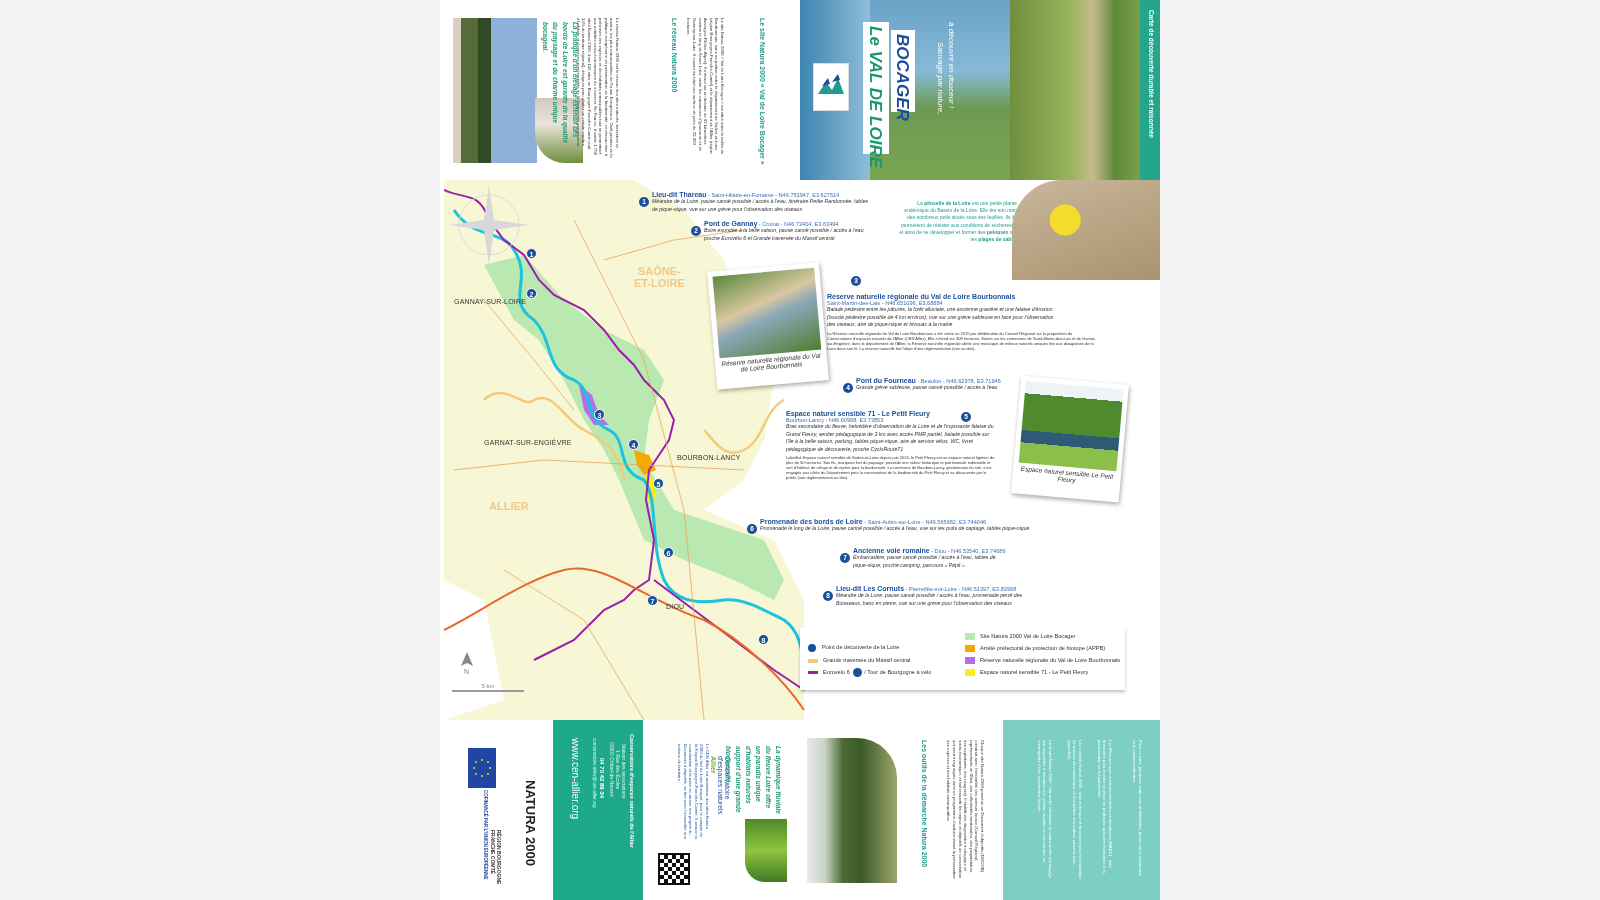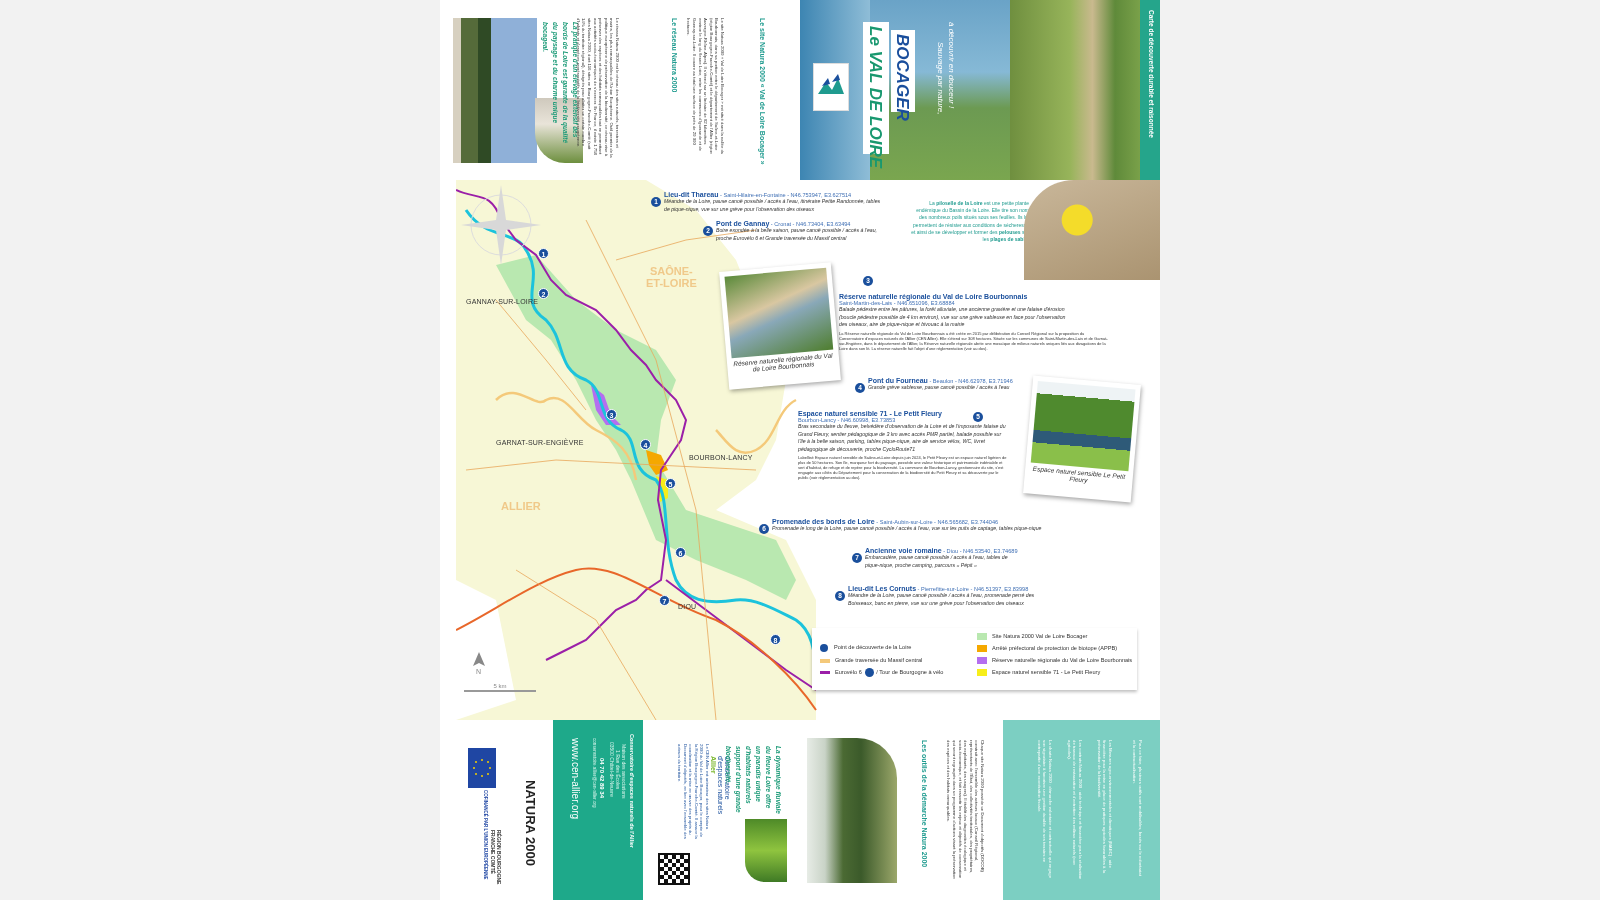--- a/index.html
+++ b/index.html
@@ -19,21 +19,21 @@
   .cover { position: absolute; left: 360px; top: 0; width: 360px; height: 180px; background: linear-gradient(180deg, #6aa3c7 0%, #86b9d6 40%, #6c9a52 60%, #7aa64f 100%); overflow: hidden; }
   .cover-sky { position: absolute; left: 0; top: 0; width: 70px; height: 180px; background: linear-gradient(90deg, #3d85b2, #8fbdd7); }
   .cover-field { position: absolute; left: 210px; top: 0; width: 150px; height: 180px; background: linear-gradient(90deg, #6f8f3f 0%, #97b45a 40%, #c9b98e 55%, #5f8a3a 70%, #8fb356 100%); }
   .cover-band { position: absolute; right: 0; top: 0; width: 20px; height: 180px; background: #25a58b; }
   .natura-logo { position: absolute; left: 13px; top: 63px; width: 36px; height: 48px; background: #fff; border: 1px solid #ddd; }
   .title-box { position: absolute; background: #fff; }
   .title-text { color: #19986f; font-weight: bold; font-size: 17px; font-style: italic; }
   .title-text2 { color: #1a4e9c; font-weight: bold; font-size: 17px; font-style: italic; }
 
   
-  .map { position: absolute; left: 16px; top: 180px; width: 720px; height: 540px; background: #ffffff; }
+  .map { position: absolute; left: 4px; top: 180px; width: 720px; height: 540px; background: #ffffff; }
   .map svg { position: absolute; left: 0; top: 0; }
   .town { position: absolute; font-size: 7px; color: #333; letter-spacing: 0.2px; }
   .dept { position: absolute; font-size: 11px; font-weight: bold; color: #f0c98a; text-align: center; line-height: 12px; }
   .marker { position: absolute; width: 11px; height: 11px; border-radius: 50%; background: #1a4f9c; color: #fff; font-size: 7px; font-weight: bold; text-align: center; line-height: 11px; border: 1px solid #fff; }
 
   .poi { position: absolute; }
   .poi .pin { position: absolute; left: 0; top: 6px; width: 10px; height: 10px; border-radius: 50%; background: #1a4f9c; color: #fff; font-size: 6.5px; font-weight: bold; text-align: center; line-height: 10px; }
   .poi .head { padding-left: 13px; font-size: 7px; white-space: nowrap; }
   .poi .name { color: #1a4f9c; font-weight: bold; }
   .poi .loc { color: #3f6fb4; font-size: 5.6px; }

